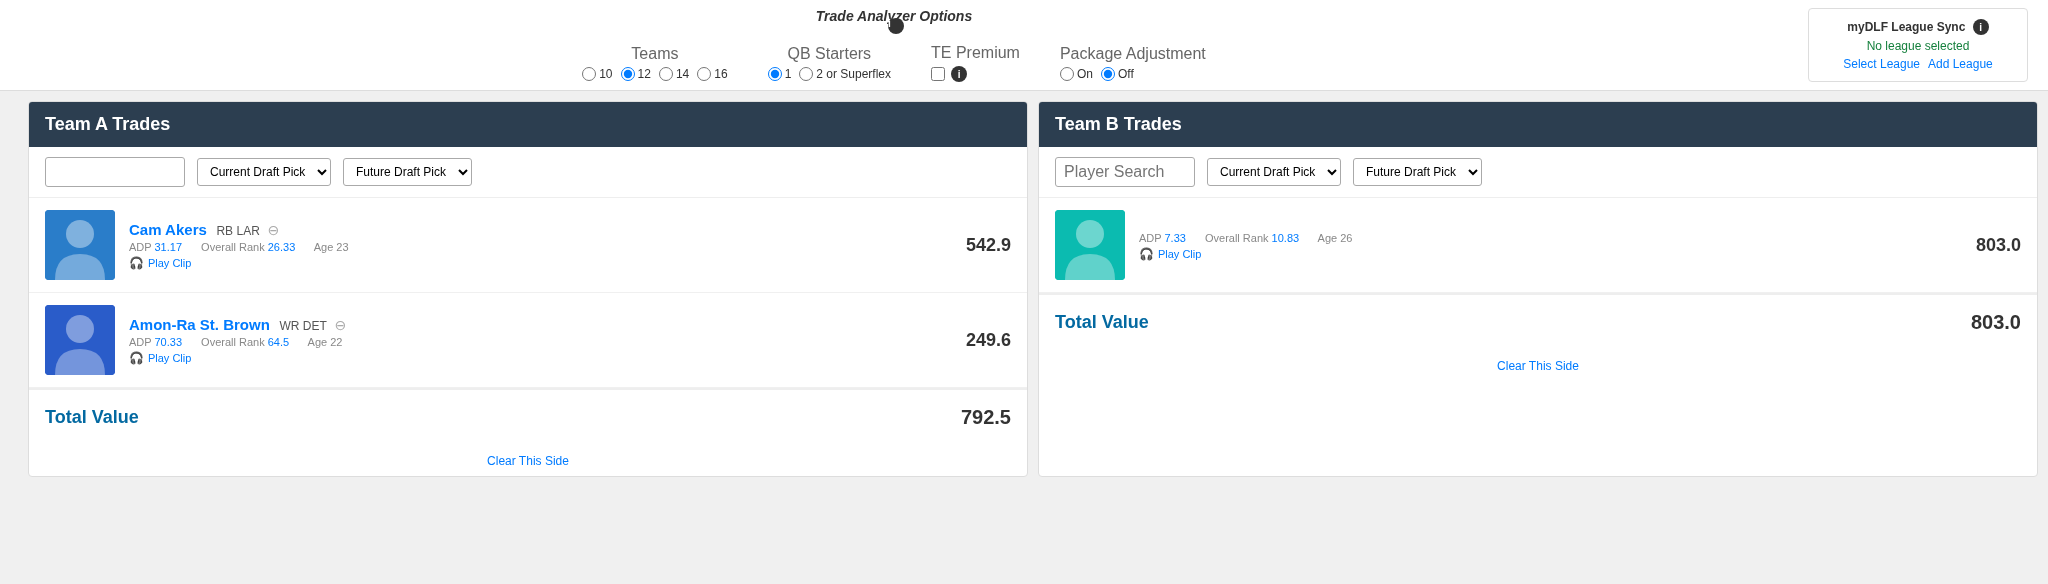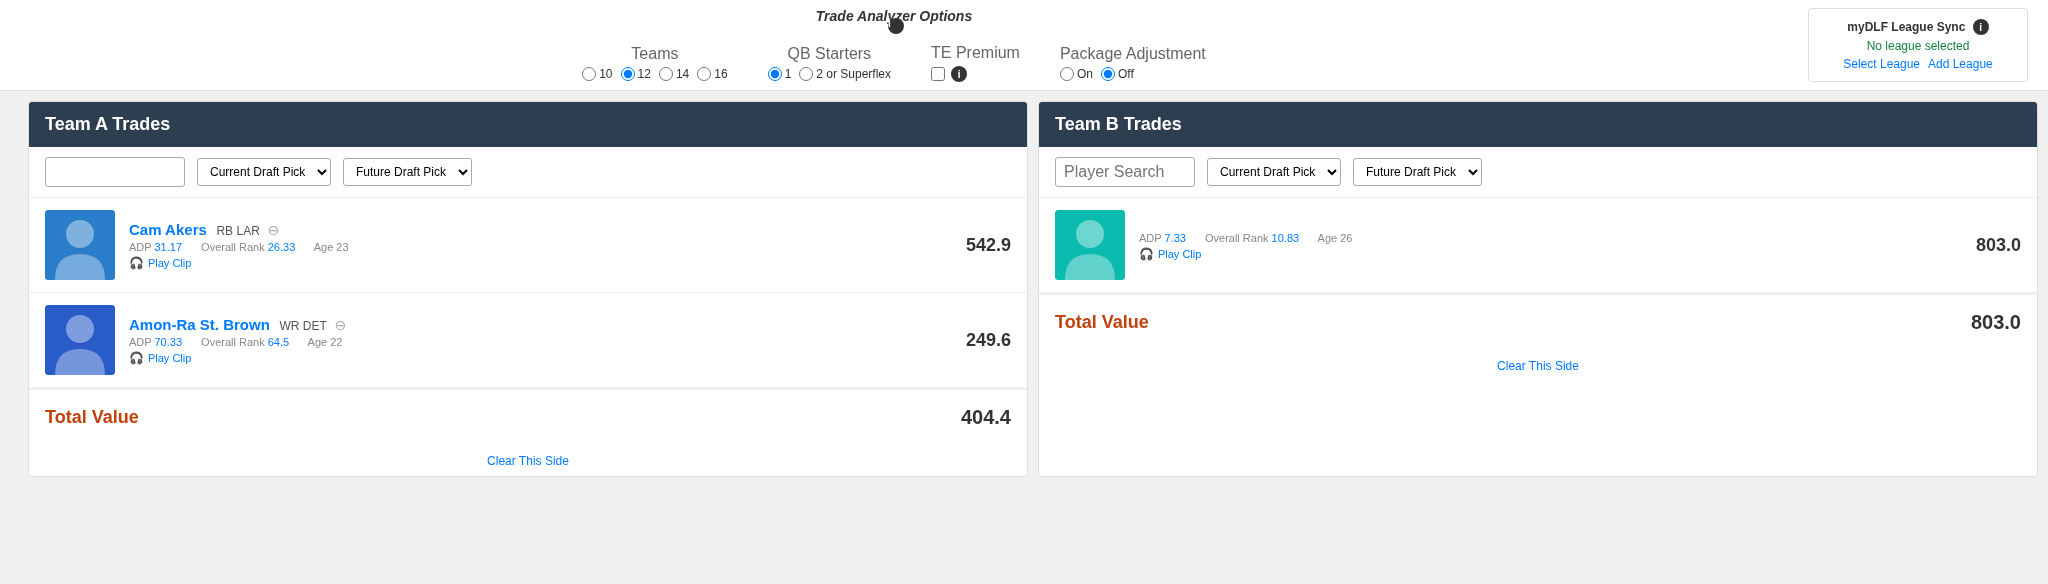--- a/index.html
+++ b/index.html
@@ -289,21 +289,21 @@
       display: flex;
       align-items: center;
       justify-content: space-between;
       padding: 16px 16px;
       border-top: 2px solid #eee;
     }
 
     .total-label {
       font-size: 18px;
       font-weight: 700;
-      color: #c2410c;
+      color: #0369a1;
     }
 
     .total-amount {
       font-size: 20px;
       font-weight: 700;
       color: #333;
     }
 
     .clear-side-row {
       text-align: center;
@@ -463,21 +463,21 @@
         <div class="play-clip">
           <span class="play-icon">🎧</span>
           <span>Play Clip</span>
         </div>
       </div>
       <div class="player-value">249.6</div>
     </div>
 
     <div class="total-value-row">
       <span class="total-label">Total Value</span>
-      <span class="total-amount">404.4</span>
+      <span class="total-amount">792.5</span>
     </div>
 
     <div class="clear-side-row">
       <a href="#" class="clear-side-link">Clear This Side</a>
     </div>
   </div>
 
   <div class="trade-side">
     <div class="trade-header">Team B Trades</div>
 

